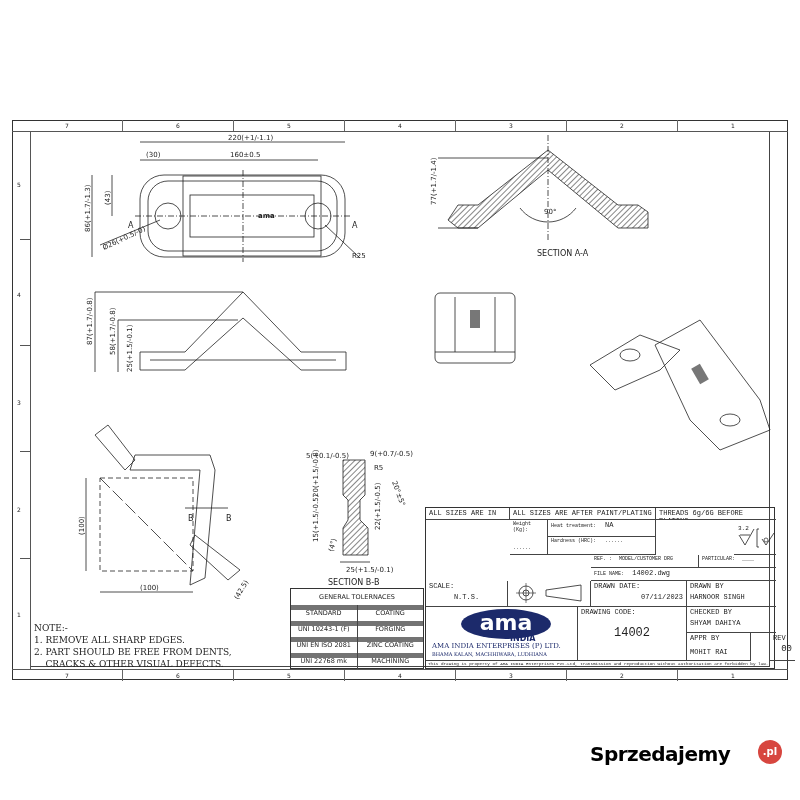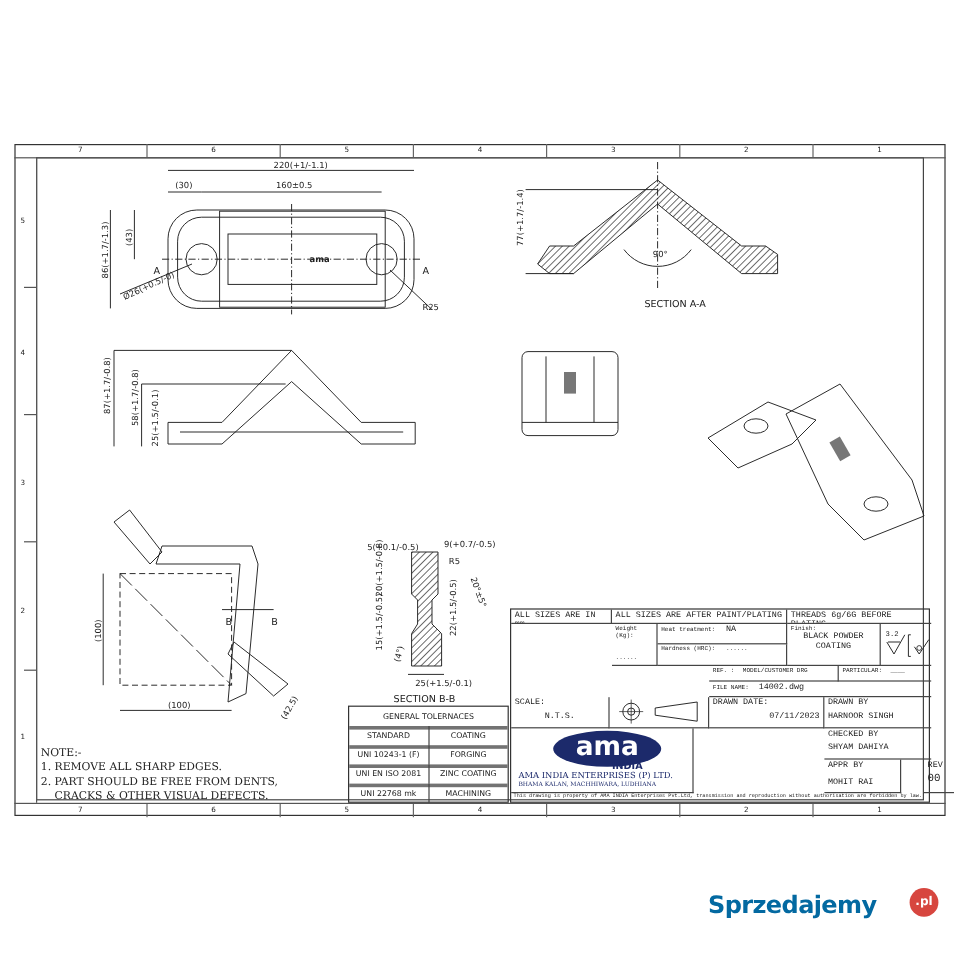--- a/index.html
+++ b/index.html
@@ -16,29 +16,29 @@
   .zone-left i{position:absolute;left:8px;width:10px;height:1px;background:#555;}
   svg.drw{position:absolute;left:0;top:0;}
   .dim{font-size:7px;fill:#222;}
   .lbl{font-size:8px;fill:#222;}
   
   .tb{position:absolute;left:425px;top:507px;width:350px;height:162px;border:1px solid #333;box-sizing:border-box;font-size:7px;font-family:Liberation Mono, monospace;}
   .cell{position:absolute;border-right:1px solid #444;border-bottom:1px solid #444;box-sizing:border-box;padding:1px 3px;overflow:hidden;}
   .small{font-size:5px;}
   .big{font-size:10px;}
   .gt{position:absolute;left:290px;top:588px;width:134px;height:81px;border:1px solid #333;box-sizing:border-box;font-size:6.5px;}
-  .gt .r{position:absolute;left:0;width:100%;height:16px;border-bottom:3px solid #737373;display:flex;}
+  .gt .r{position:absolute;left:0;width:100%;height:16px;border-bottom:5px solid #737373;display:flex;}
   .gt .r div{flex:1;text-align:center;line-height:16px;border-right:1px solid #444;}
   .gt .r div:last-child{border-right:none;}
   .notes{position:absolute;left:34px;top:622px;font-family:"DejaVu Serif",serif;font-size:9px;line-height:12px;color:#222;}
   .logo{position:absolute;left:461px;top:609px;width:90px;height:30px;border-radius:50%;background:#1c2a6b;color:#fff;font-weight:bold;font-size:22px;text-align:center;line-height:28px;}
   .india{position:absolute;left:510px;top:634px;color:#1c2a6b;font-weight:bold;font-size:8px;}
   .company{position:absolute;left:432px;top:642px;font-family:"DejaVu Serif",serif;font-size:7px;color:#1c2a6b;}
   .addr{position:absolute;left:432px;top:651px;font-family:"DejaVu Serif",serif;font-size:5px;color:#1c2a6b;}
-  .wm{position:absolute;left:590px;top:742px;font-size:20px;font-weight:bold;color:#0369a1;letter-spacing:-0.5px;}
+  .wm{position:absolute;left:590px;top:742px;font-size:20px;font-weight:bold;color:#000000;letter-spacing:-0.5px;}
   .wm-dot{position:absolute;left:758px;top:740px;width:24px;height:24px;border-radius:50%;background:#d7463f;color:#fff;font-size:10px;font-weight:bold;text-align:center;line-height:24px;}
 </style>
 </head>
 <body>
 
 <div class="sheet"></div>
 <div class="frame"></div>
 
 <div class="zone-top">
   <div>7</div>
@@ -222,25 +222,20 @@
     <div style="margin-top:12px">......</div>
   </div>
   <div class="cell small" style="left:122px;top:12px;width:108px;height:17px">
     <span>Heat treatment:</span>
     <span style="font-size:7px;margin-left:6px">NA</span>
   </div>
   <div class="cell small" style="left:122px;top:29px;width:108px;height:18px">
     <span>Hardness (HRC):</span>
     <span style="margin-left:6px">......</span>
   </div>
-  <div class="cell" style="left:230px;top:12px;width:78px;height:35px">
-    <div class="small">Finish:</div>
-    <div style="text-align:center">BLACK POWDER</div>
-    <div style="text-align:center">COATING</div>
-  </div>
   <div class="cell" style="left:308px;top:12px;width:42px;height:35px;border-right:none">
     <svg width="40" height="30">
       <text x="1" y="9" font-size="6" fill="#222">3.2</text>
       <path d="M2 14 L8 24 L17 8 M3 14 L13 14" fill="none" stroke="#222" stroke-width="0.8"></path>
       <path d="M22 8 L20 8 L20 26 L22 26 M25 18 L29 24 L37 12" fill="none" stroke="#222" stroke-width="0.8"></path>
       <circle cx="29" cy="19" r="2" fill="none" stroke="#222" stroke-width="0.7"></circle>
     </svg>
   </div>
 
   <div class="cell small" style="left:165px;top:47px;width:108px;height:13px">
@@ -272,31 +267,35 @@
   <div class="cell" style="left:165px;top:73px;width:96px;height:26px">
     <div>DRAWN DATE:</div>
     <div style="text-align:right;margin-top:3px">07/11/2023</div>
   </div>
   <div class="cell" style="left:261px;top:73px;width:89px;height:26px;border-right:none">
     <div>DRAWN BY</div>
     <div style="margin-top:3px">HARNOOR SINGH</div>
   </div>
 
   <div class="cell" style="left:0;top:99px;width:152px;height:54px"></div>
+  <div class="cell" style="left:152px;top:99px;width:109px;height:54px">
+    <div>DRAWING CODE:</div>
+    <div style="font-size:12px;text-align:center;margin-top:10px">14002</div>
+  </div>
   <div class="cell" style="left:261px;top:99px;width:89px;height:26px;border-right:none">
     <div>CHECKED BY</div>
     <div style="margin-top:3px">SHYAM DAHIYA</div>
   </div>
   <div class="cell" style="left:261px;top:125px;width:64px;height:28px">
     <div>APPR BY</div>
     <div style="margin-top:6px">MOHIT RAI</div>
   </div>
   <div class="cell" style="left:344px;top:125px;width:25px;height:28px;border-right:none">
     <div>REV</div>
-    <div style="font-size:9px;text-align:left;margin-top:2px">00</div>
+    <div style="font-size:9px;text-align:right;margin-top:2px">00</div>
   </div>
   <div class="cell" style="left:0;top:153px;width:350px;height:8px;border:none;font-size:4.3px;line-height:6px;padding:0 2px">This drawing is property of AMA INDIA Enterprises Pvt.Ltd, transmission and reproduction without authorisation are forbidden by law.</div>
 </div>
 
 <div class="logo">ama</div>
 <div class="india">INDIA</div>
 <div class="company">AMA INDIA ENTERPRISES (P) LTD.</div>
 <div class="addr">BHAMA KALAN, MACHHIWARA, LUDHIANA</div>
 
 <div class="wm">Sprzedajemy</div>

